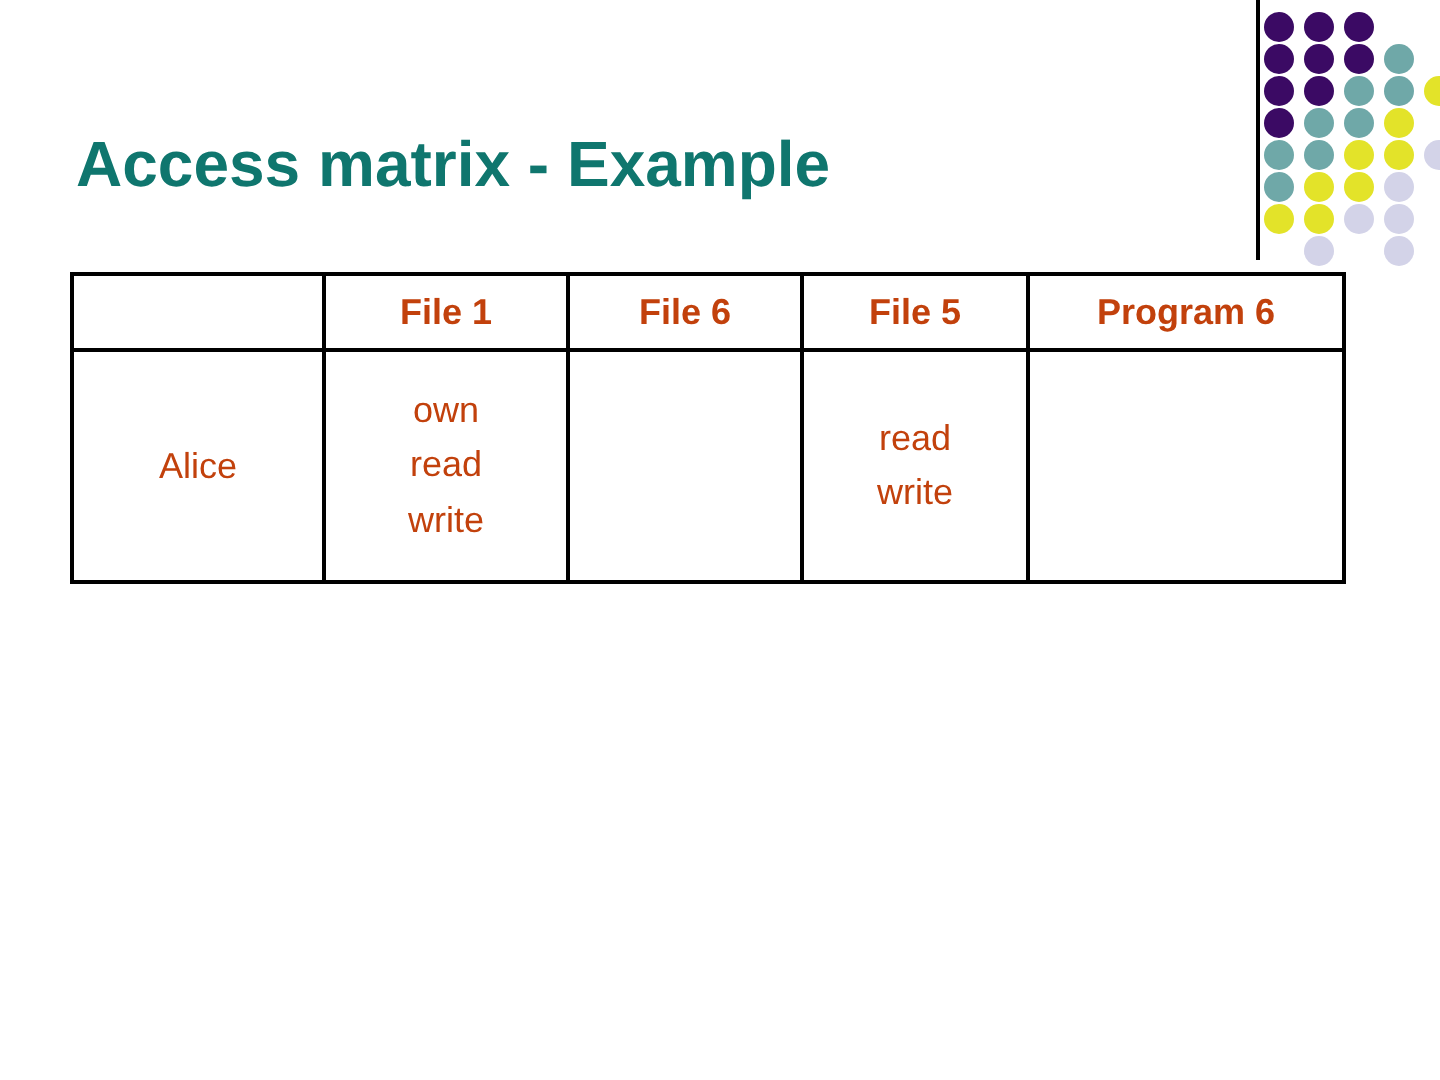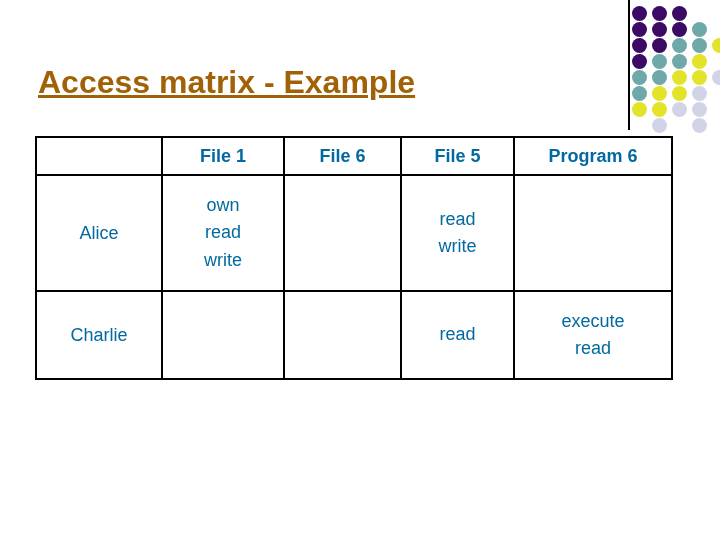--- a/index.html
+++ b/index.html
@@ -59,21 +59,21 @@
     width: 636px;
     border-collapse: collapse;
     table-layout: fixed;
     background: #ffffff;
   }
   #access-matrix th,
   #access-matrix td {
     border: 2px solid #000000;
     text-align: center;
     vertical-align: middle;
-    color: #0369a1;
+    color: #c2410c;
     padding: 0;
   }
   #access-matrix th {
     font-size: 18px;
     font-weight: bold;
     height: 36px;
   }
   #access-matrix td {
     font-size: 18px;
     font-weight: normal;
@@ -134,21 +134,21 @@
     <div class="dot" style="left: 40px; top: 80px; background: rgb(227, 227, 41);"></div>
     <div class="dot" style="left: 60px; top: 80px; background: rgb(211, 211, 232);"></div>
     <div class="dot" style="left: 0px; top: 96px; background: rgb(227, 227, 41);"></div>
     <div class="dot" style="left: 20px; top: 96px; background: rgb(227, 227, 41);"></div>
     <div class="dot" style="left: 40px; top: 96px; background: rgb(211, 211, 232);"></div>
     <div class="dot" style="left: 60px; top: 96px; background: rgb(211, 211, 232);"></div>
     <div class="dot" style="left: 20px; top: 112px; background: rgb(211, 211, 232);"></div>
     <div class="dot" style="left: 60px; top: 112px; background: rgb(211, 211, 232);"></div>
   </div>
 
-<div id="slide-title" style="color: #a16207; text-decoration: underline;">Access matrix - Example</div>
+<div id="slide-title" style="color: #0f766e;">Access matrix - Example</div>
 
 <table id="access-matrix">
   <colgroup>
     <col class="c-row">
       <col class="c-f1">
       <col class="c-f2">
       <col class="c-f3">
       <col class="c-p1">
   </colgroup>
   <thead>
@@ -176,34 +176,14 @@
         <td>
           <div class="cell-lines">
             <span>read</span>
             <span>write</span>
           </div>
         </td>
         <td>
           <div class="cell-lines"></div>
         </td>
       </tr>
-      <tr class="r-charlie">
-        <td class="rowhead">Charlie</td>
-        <td>
-          <div class="cell-lines"></div>
-        </td>
-        <td>
-          <div class="cell-lines"></div>
-        </td>
-        <td>
-          <div class="cell-lines">
-            <span>read</span>
-          </div>
-        </td>
-        <td>
-          <div class="cell-lines">
-            <span>execute</span>
-            <span>read</span>
-          </div>
-        </td>
-      </tr>
     </tbody>
 </table>
 
 </body></html>

